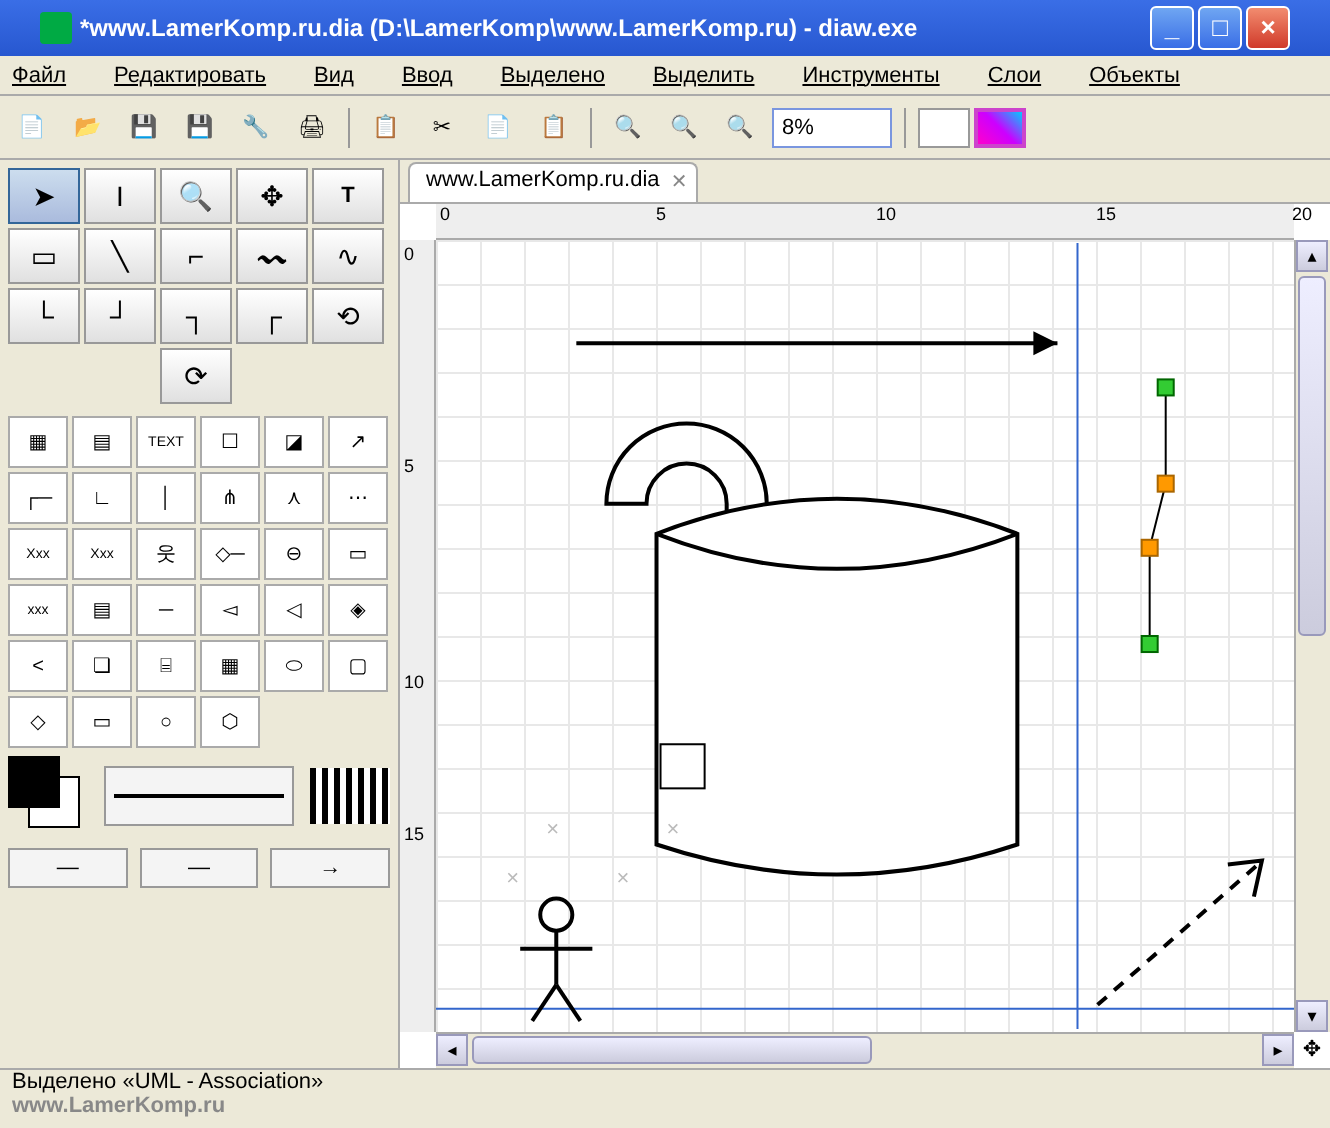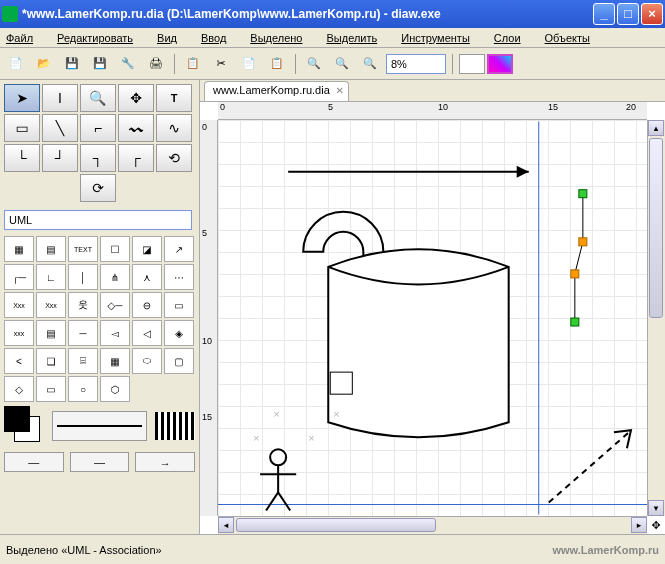--- a/index.html
+++ b/index.html
@@ -1,17 +1,17 @@
 <!DOCTYPE html>
 <html><head>
 <meta charset="utf-8">
 <style>
 * { margin:0; padding:0; box-sizing:border-box; font-family:Tahoma,sans-serif; font-size:11px; }
 body { width:665px; height:564px; background:#ece9d8; overflow:hidden; }
-.titlebar { height:28px; background:linear-gradient(#3a6ee6,#2757d0); display:flex; align-items:center; padding:0 2px; color:#fff; }
+.titlebar { height:28px; background:linear-gradient(#3a6ee6,#2757d0); display:flex; align-items:center; padding:0 20px; color:#fff; }
 .titlebar .icon { width:16px; height:16px; background:#0a4; border-radius:2px; margin-right:4px; }
 .titlebar .title { flex:1; font-weight:bold; font-size:12px; }
 .titlebar .ctrl { width:22px; height:22px; margin-left:2px; border:1px solid #fff; border-radius:3px; text-align:center; line-height:20px; font-weight:bold; font-size:13px; cursor:pointer; }
 .min,.max { background:linear-gradient(#6fa6f2,#3a6ee6); }
 .close { background:linear-gradient(#f28c6f,#d03a2a); }
 .menubar { height:20px; display:flex; align-items:center; padding:0 6px; gap:24px; border-bottom:1px solid #aaa; }
 .menubar span { cursor:pointer; }
 .menubar span u { text-decoration:underline; }
 .toolbar { height:32px; display:flex; align-items:center; padding:0 4px; gap:4px; border-bottom:1px solid #aaa; background:#ece9d8; }
 .tbtn { width:24px; height:24px; border:1px solid transparent; border-radius:3px; display:flex; align-items:center; justify-content:center; cursor:pointer; }
@@ -40,21 +40,21 @@
 .tick { position:absolute; font-size:9px; }
 .canvas { position:absolute; left:18px; top:18px; right:18px; bottom:18px;
   background:#fff;
   background-image:linear-gradient(#e8e8e8 1px,transparent 1px),linear-gradient(90deg,#e8e8e8 1px,transparent 1px);
   background-size:22px 22px; overflow:hidden; }
 .canvas svg { width:100%; height:100%; }
 .vscroll { position:absolute; right:0; top:18px; width:18px; bottom:18px; background:#ece9d8; border-left:1px solid #aaa; }
 .hscroll { position:absolute; left:18px; bottom:0; right:18px; height:18px; background:#ece9d8; border-top:1px solid #aaa; }
 .thumb { background:linear-gradient(#eef,#ccd); border:1px solid #99b; border-radius:3px; position:absolute; }
 .sbtn { position:absolute; width:16px; height:16px; background:linear-gradient(#eef,#ccd); border:1px solid #99b; text-align:center; line-height:14px; font-size:9px; }
-.statusbar { height:22px; border-top:1px solid #aaa; display:flex; align-items:flex-end; padding:0 6px; justify-content:space-between; }
+.statusbar { height:22px; border-top:1px solid #aaa; display:flex; align-items:flex-start; padding:0 6px; justify-content:space-between;flex-direction:column; }
 .selhandle { fill:#3c3; stroke:#060; }
 .orhandle { fill:#f90; stroke:#a60; }
 </style>
 </head>
 <body>
 
 <div class="titlebar">
   <div class="icon"></div>
   <div class="title">*www.LamerKomp.ru.dia (D:\LamerKomp\www.LamerKomp.ru) - diaw.exe</div>
   <div class="ctrl min">_</div>
@@ -113,21 +113,20 @@
       <div class="tgbtn">⌐</div>
       <div class="tgbtn">〰</div>
       <div class="tgbtn">∿</div>
       <div class="tgbtn">└</div>
       <div class="tgbtn">┘</div>
       <div class="tgbtn">┐</div>
       <div class="tgbtn">┌</div>
       <div class="tgbtn">⟲</div>
       <div class="tgbtn" style="grid-column:3">⟳</div>
     </div>
-    <div class="catselect">UML</div>
     <div class="shapegrid">
       <div class="sgbtn">▦</div>
       <div class="sgbtn">▤</div>
       <div class="sgbtn" style="font-size:7px">TEXT</div>
       <div class="sgbtn">☐</div>
       <div class="sgbtn">◪</div>
       <div class="sgbtn">↗</div>
       <div class="sgbtn">┌─</div>
       <div class="sgbtn">∟</div>
       <div class="sgbtn">│</div>
@@ -180,21 +179,21 @@
         <span>www.LamerKomp.ru.dia</span>
         <span class="x">✕</span>
       </div>
     </div>
     <div class="canvasarea">
       <div class="hruler">
         <span class="tick" style="left:2px">0</span>
         <span class="tick" style="left:110px">5</span>
         <span class="tick" style="left:220px">10</span>
         <span class="tick" style="left:330px">15</span>
-        <span class="tick" style="left:408px">20</span>
+        <span class="tick" style="left:428px">20</span>
       </div>
       <div class="vruler">
         <span class="tick" style="top:2px;left:2px">0</span>
         <span class="tick" style="top:108px;left:2px">5</span>
         <span class="tick" style="top:216px;left:2px">10</span>
         <span class="tick" style="top:292px;left:2px">15</span>
       </div>
       <div class="canvas">
         <svg viewBox="0 0 428 392">
           <line x1="0" y1="382" x2="428" y2="382" stroke="#36c" stroke-width="1"></line>

